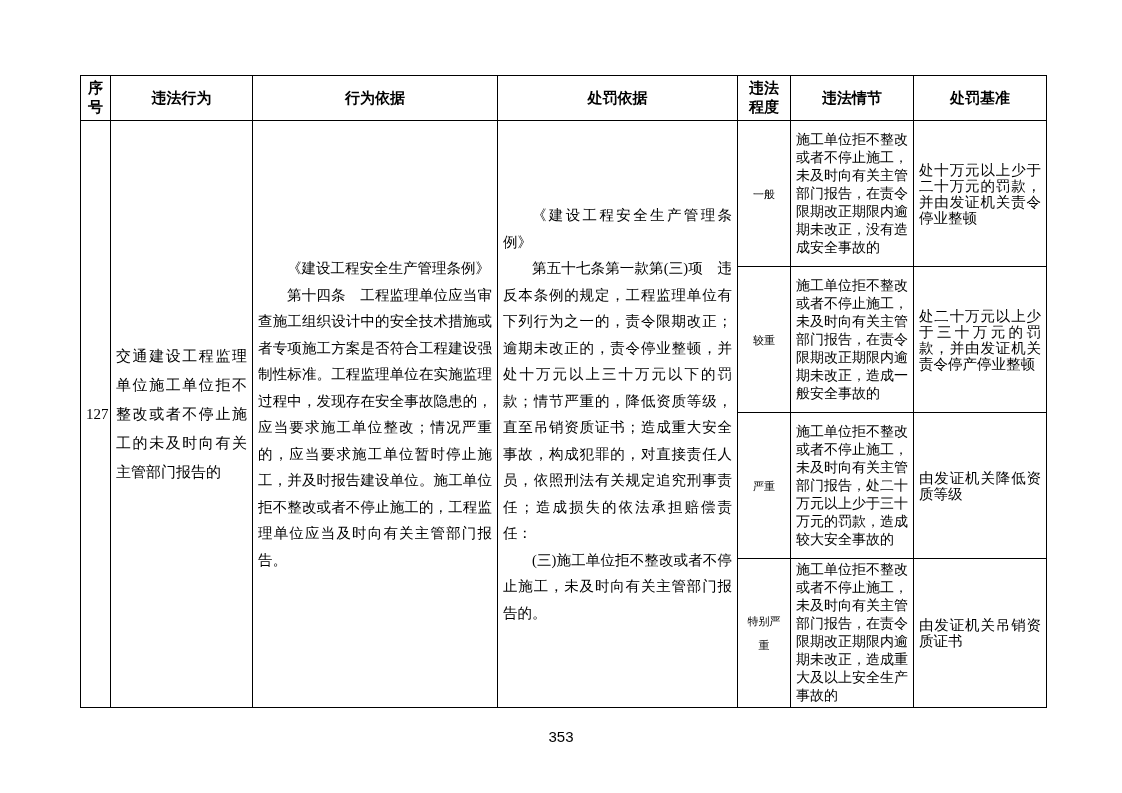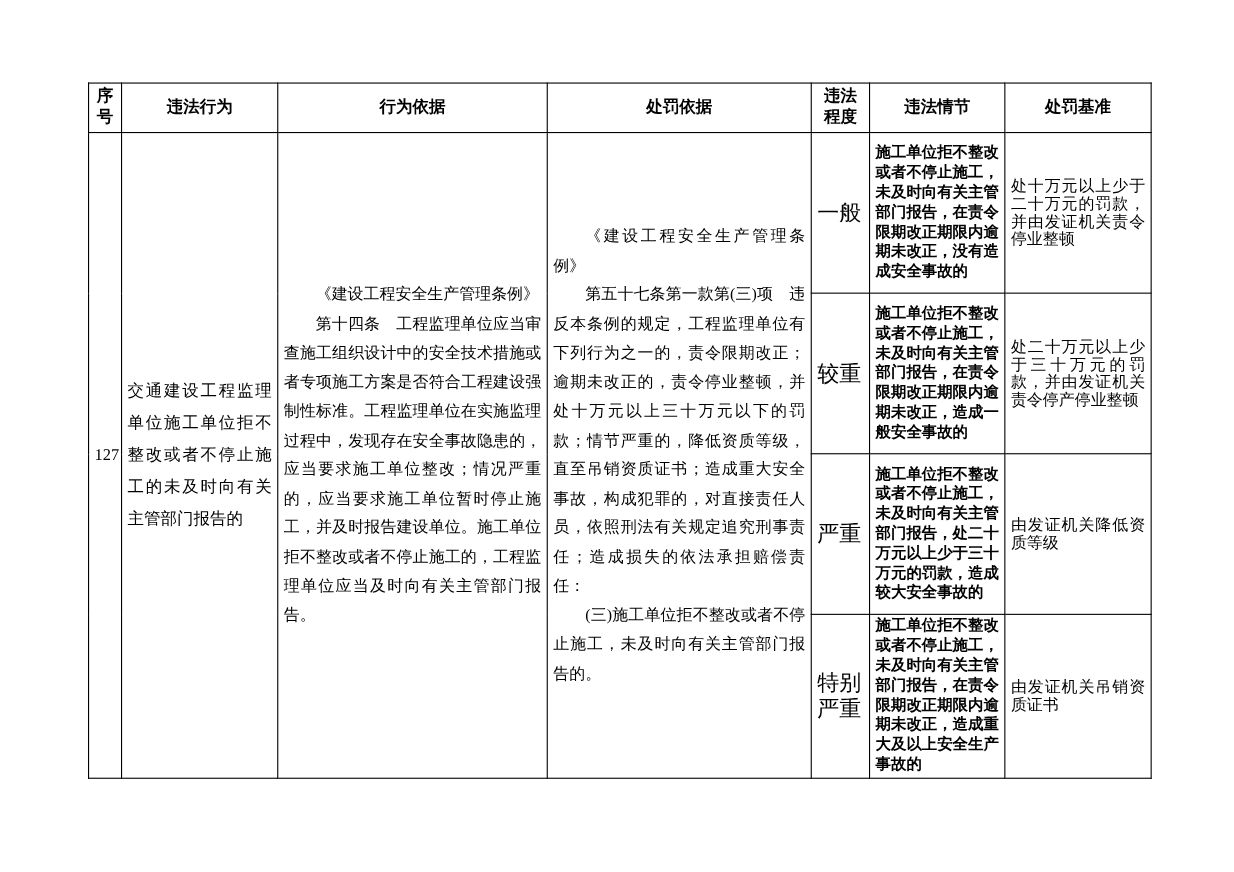--- a/index.html
+++ b/index.html
@@ -37,28 +37,27 @@
     text-align: justify; text-justify: inter-character;
     padding: 4px 7px;
   }
   td.basis, td.pbasis { padding: 4px 4px; margin-top: 41px; }
   td.basis p, td.pbasis p {
     margin: 0; text-indent: 2em;
     font-size: 14.5px; line-height: 26.5px;
     text-align: justify; text-justify: inter-character;
   }
   td.level {
-    text-align: left; font-size: 20px; line-height: 24px;
+    text-align: center; font-size: 11px; line-height: 24px;
     padding: 0 4px;
   }
   td.circumstance {
     font-size: 14px; line-height: 18px;
     text-align: justify; text-justify: inter-character;
     padding: 3px 6px;
-    font-weight: bold;
   }
   td.penalty-std {
     font-size: 14.5px; line-height: 16px;
     text-align: justify; text-justify: inter-character;
     padding: 3px 6px;
   }
   .page-number {
     position: absolute; left: 0; top: 728px; width: 100%;
     text-align: center;
     font-family: "Liberation Sans", "DejaVu Sans", sans-serif;
@@ -119,13 +118,14 @@
         <td class="penalty-std">由发证机关降低资质等级</td>
       </tr>
       <tr>
         <td class="level">特别严重</td>
         <td class="circumstance">施工单位拒不整改或者不停止施工，未及时向有关主管部门报告，在责令限期改正期限内逾期未改正，造成重大及以上安全生产事故的</td>
         <td class="penalty-std">由发证机关吊销资质证书</td>
       </tr>
     </tbody>
   </table>
 
+  <div class="page-number">353</div>
 </div>
 
 </body></html>

